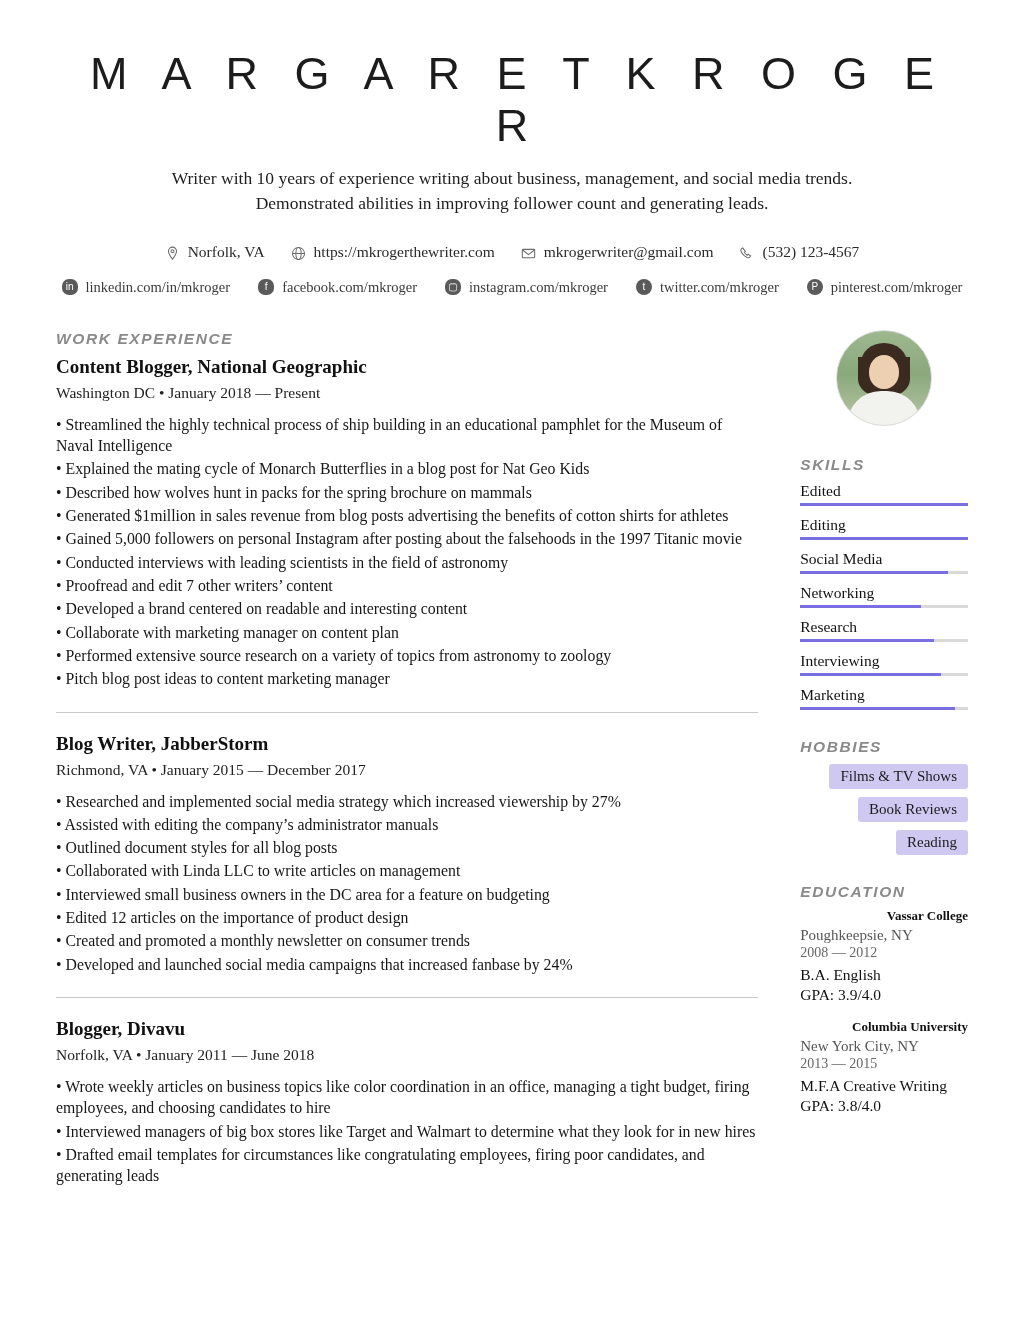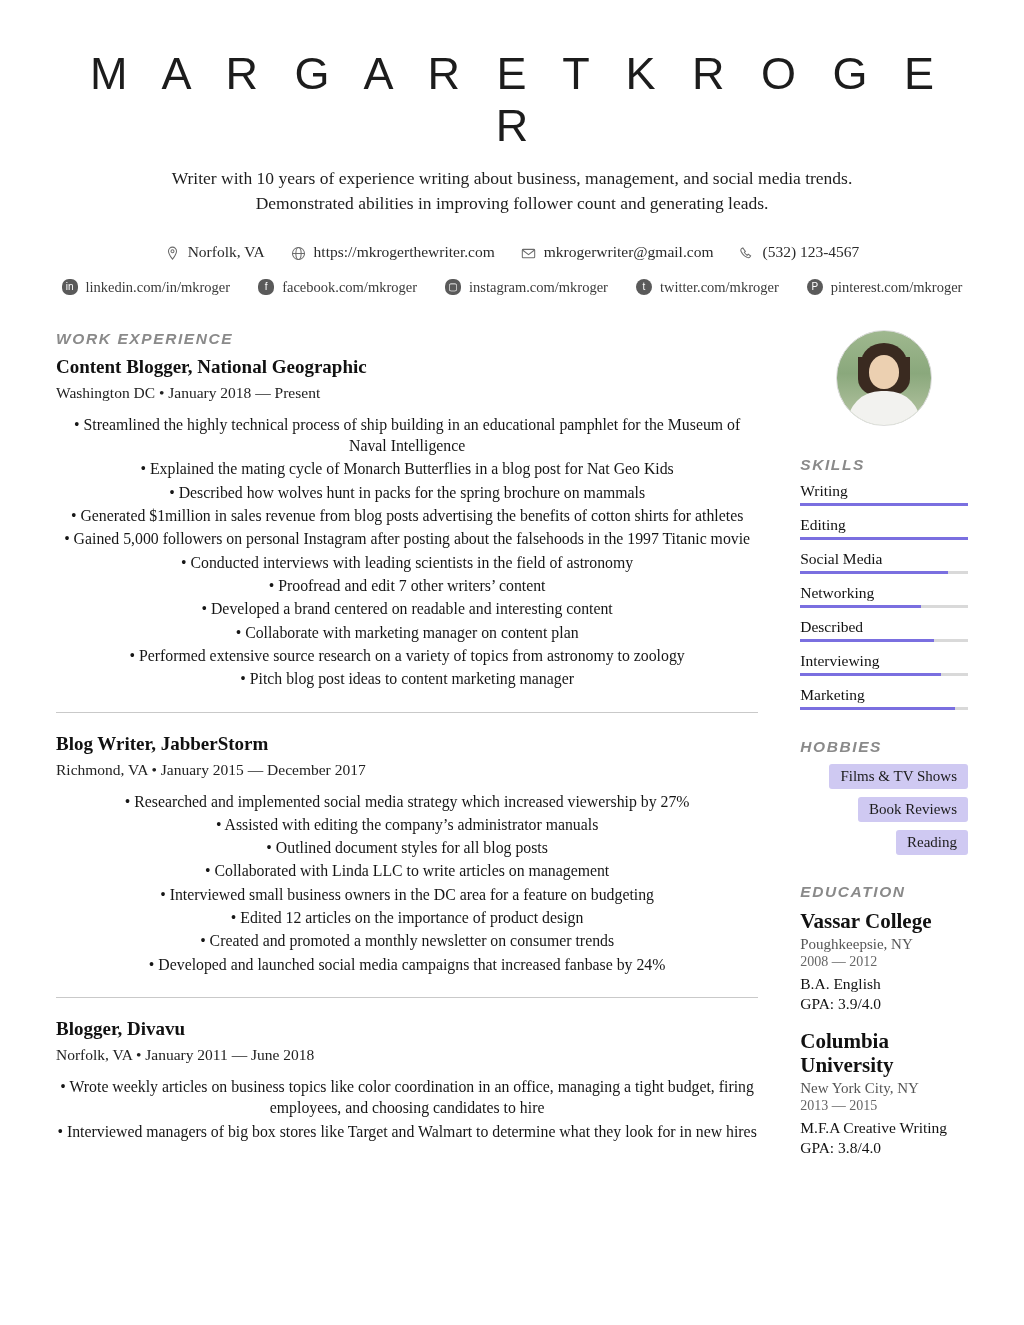--- a/index.html
+++ b/index.html
@@ -107,21 +107,21 @@
     font-size: 19px;
     color: #111;
     margin-bottom: 6px;
   }
   .job-meta {
     font-size: 15.5px;
     color: #222;
     margin-bottom: 12px;
   }
   .bullets { font-size: 15.8px; line-height: 1.35; color: #161616; }
-  .bullets div { margin-bottom: 2px; text-align: center; }
+  .bullets div { margin-bottom: 2px; }
   .divider {
     border: none;
     border-top: 1px solid #c9c9c9;
     margin: 22px 0 20px 0;
   }
 
   
   .avatar {
     width: 96px; height: 96px;
     border-radius: 50%;
@@ -166,21 +166,21 @@
     background: #cfc9f2;
     color: #1b1b1b;
     font-size: 15px;
     padding: 4px 11px;
     border-radius: 3px;
     margin-bottom: 8px;
   }
   .hobbies-wrap { text-align: right; }
 
   .edu-block { margin-bottom: 16px; }
-  .edu-school { font-weight: 700; font-size: 21px; color: #111; line-height: 1.15; }
+  .edu-school { font-weight: 700; font-size: 13px; color: #111; line-height: 1.15; text-align: right; }
   .edu-place { font-size: 15px; color: #555; margin-top: 3px; }
   .edu-years { font-size: 14px; color: #666; margin-top: 1px; }
   .edu-degree { font-size: 15.5px; color: #111; margin-top: 5px; }
   .edu-gpa { font-size: 15.5px; color: #111; margin-top: 2px; }
   .mt28 { margin-top: 28px; }
   .mt20 { margin-top: 20px; }
 </style>
 </head>
 <body>
 
@@ -294,37 +294,38 @@
       </div>
 
       <hr class="divider">
 
       <div class="job">
         <div class="job-title">Blogger, Divavu</div>
         <div class="job-meta">Norfolk, VA • January 2011 — June 2018</div>
         <div class="bullets">
           <div>• Wrote weekly articles on business topics like color coordination in an office, managing a tight budget, firing employees, and choosing candidates to hire</div>
           <div>• Interviewed managers of big box stores like Target and Walmart to determine what they look for in new hires</div>
+          <div>• Drafted email templates for circumstances like congratulating employees, firing poor candidates, and generating leads</div>
         </div>
       </div>
     </div>
 
     <div class="right-col">
 
       <div class="avatar">
         <div class="hair"></div>
         <div class="hair2"></div>
         <div class="face"></div>
         <div class="body"></div>
       </div>
 
       <div class="sec-title">SKILLS</div>
       <div>
         <div class="skill-item">
-          <div class="skill-label">Writing</div>
+          <div class="skill-label">Edited</div>
           <div class="skill-bar">
               <div class="skill-fill" style="width:100%"></div>
             </div>
         </div>
         <div class="skill-item">
           <div class="skill-label">Editing</div>
           <div class="skill-bar">
               <div class="skill-fill" style="width:100%"></div>
             </div>
         </div>
@@ -334,21 +335,21 @@
               <div class="skill-fill" style="width:88%"></div>
             </div>
         </div>
         <div class="skill-item">
           <div class="skill-label">Networking</div>
           <div class="skill-bar">
               <div class="skill-fill" style="width:72%"></div>
             </div>
         </div>
         <div class="skill-item">
-          <div class="skill-label">Described</div>
+          <div class="skill-label">Research</div>
           <div class="skill-bar">
               <div class="skill-fill" style="width:80%"></div>
             </div>
         </div>
         <div class="skill-item">
           <div class="skill-label">Interviewing</div>
           <div class="skill-bar">
               <div class="skill-fill" style="width:84%"></div>
             </div>
         </div>

